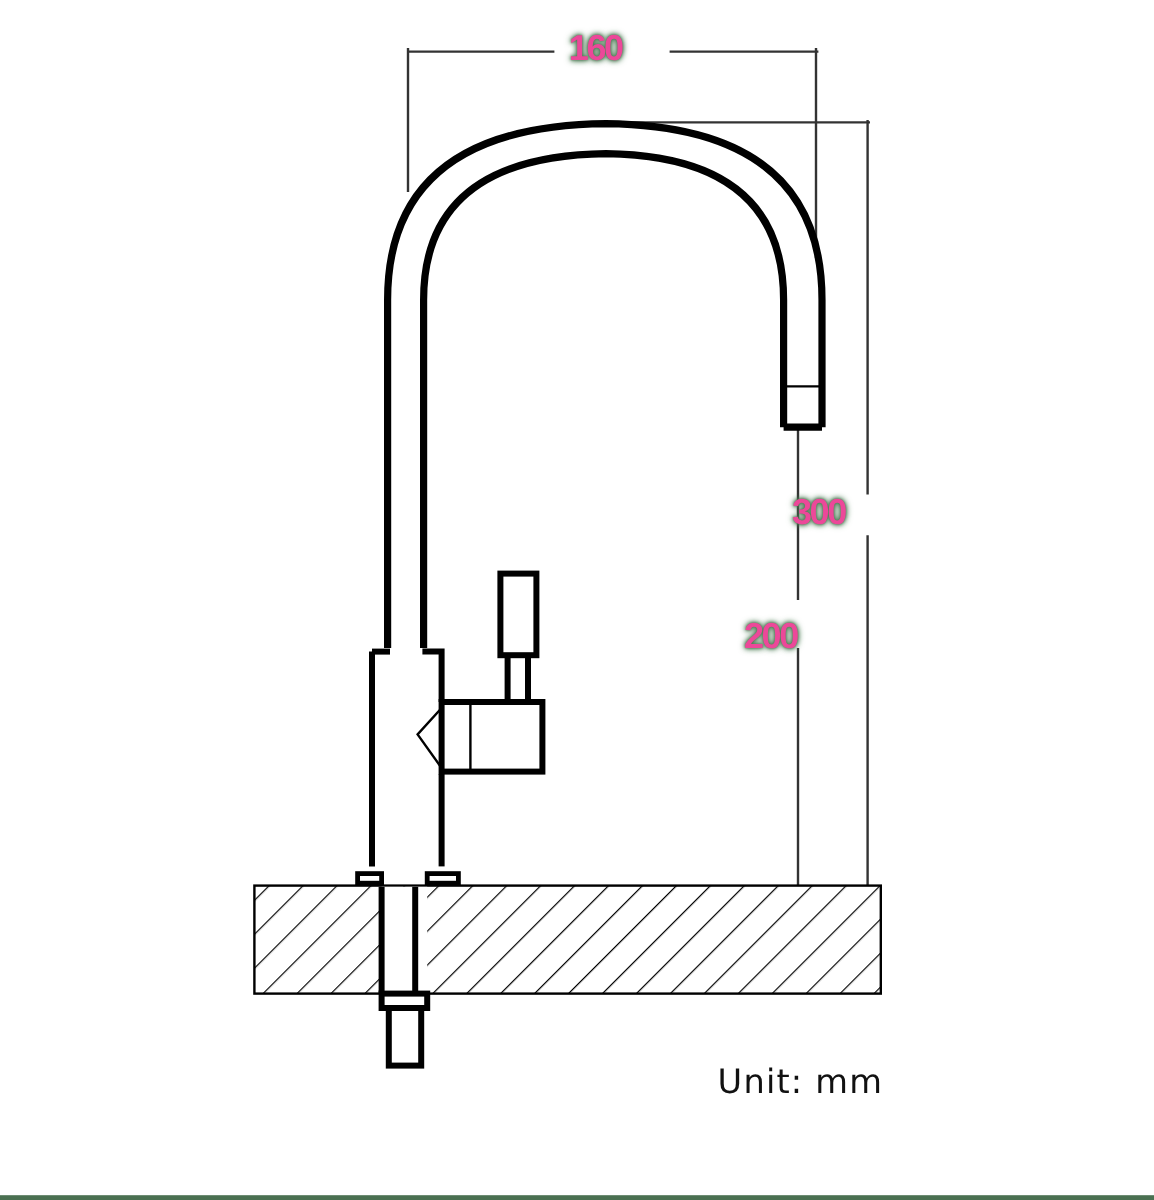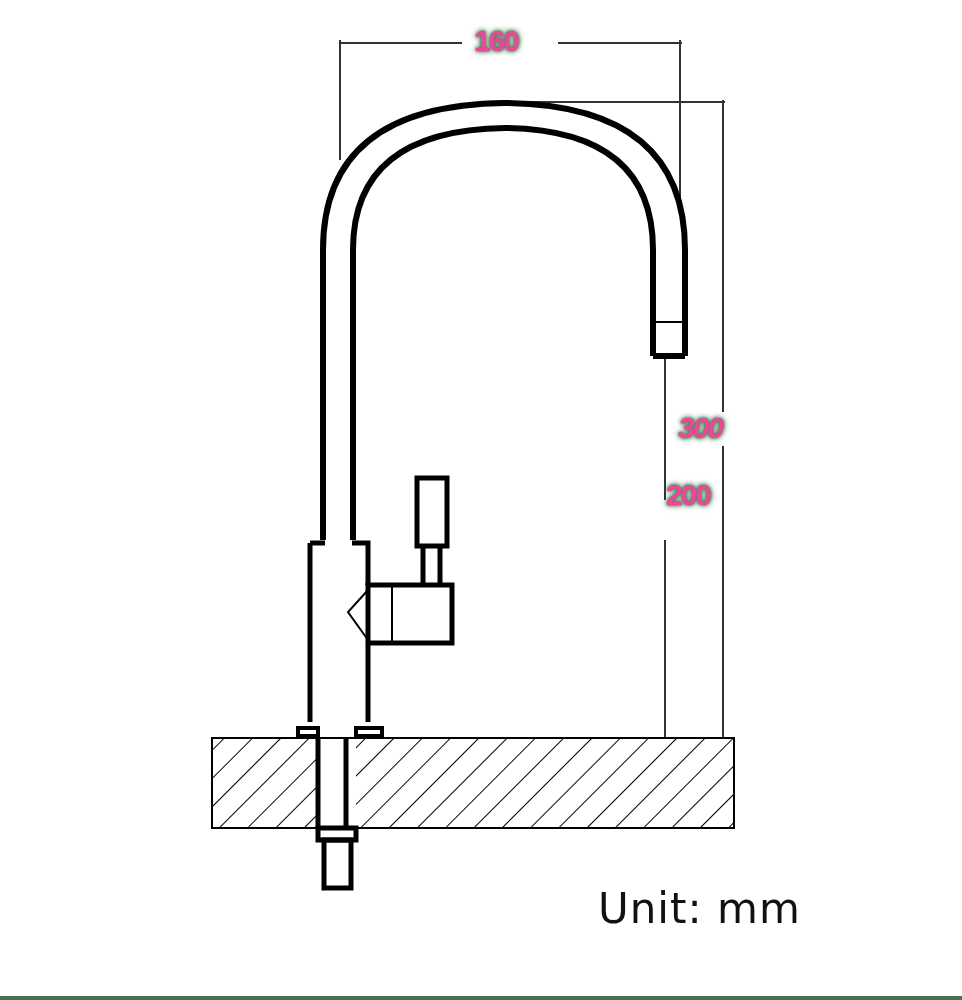--- a/index.html
+++ b/index.html
@@ -1,22 +1,22 @@
 <!DOCTYPE html>
 <html><head>
   <meta charset="utf-8">
   <style>
     html, body { margin: 0; padding: 0; background: #ffffff; }
     body { width: 962px; height: 1000px; position: relative; overflow: hidden; font-family: "DejaVu Sans", sans-serif; }
     #drawing { position: absolute; left: 0; top: 0; width: 962px; height: 1000px; }
     .dim-label { position: absolute; font-family: "Liberation Sans", sans-serif; font-weight: bold; font-size: 30px; color: #ec4899; letter-spacing: -2px; text-shadow: 0 0 6px #4a7a52, 0 0 4px #4a7a52, 0 0 2px #4a7a52; line-height: 1; }
     #dim-160 { left: 474px; top: 26px; }
-    #dim-300 { left: 678px; top: 413px; font-style: italic; }
-    #dim-200 { left: 620px; top: 480px; margin-left: 46px; }
-    #unit-label { position: absolute; left: 598px; top: 888px; font-family: "DejaVu Sans", sans-serif; font-size: 42px; color: #111; line-height: 1; letter-spacing: 1px; }
+    #dim-300 { left: 660px; top: 413px; }
+    #dim-200 { left: 620px; top: 516px; }
+    #unit-label { position: absolute; left: 598px; top: 888px; font-family: "DejaVu Sans", sans-serif; font-size: 28px; color: #111; line-height: 1; letter-spacing: 1px; }
     #bottom-bar { position: absolute; left: 0; top: 996px; width: 962px; height: 4px; background: #4a7051; }
   </style>
 </head>
 <body>
 
 <svg id="drawing" viewBox="0 0 962 1000" xmlns="http://www.w3.org/2000/svg">
   <defs>
     <pattern id="hatch" patternUnits="userSpaceOnUse" width="20" height="20" patternTransform="rotate(45)">
       <line x1="0" y1="0" x2="0" y2="20" stroke="#000" stroke-width="2"></line>
     </pattern>

